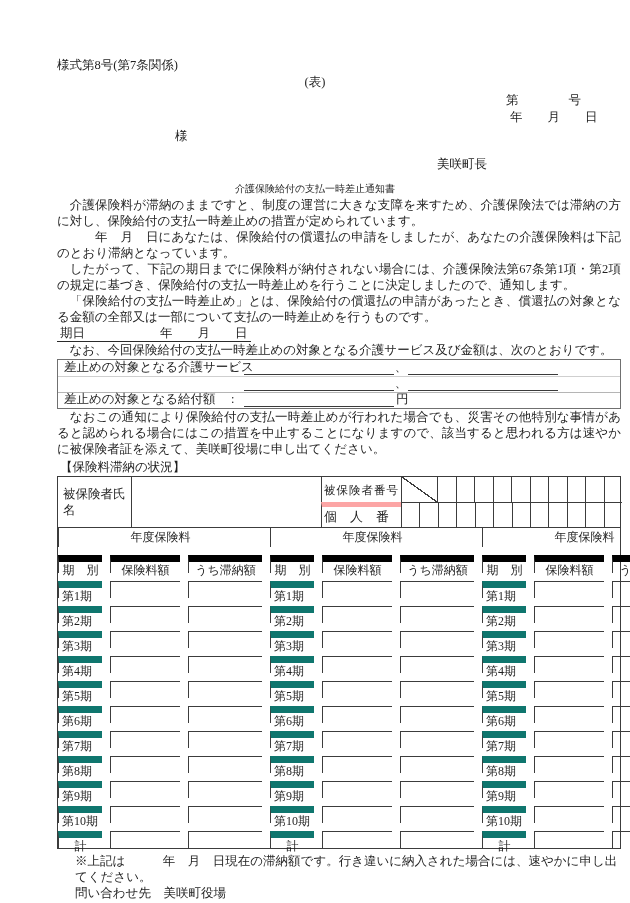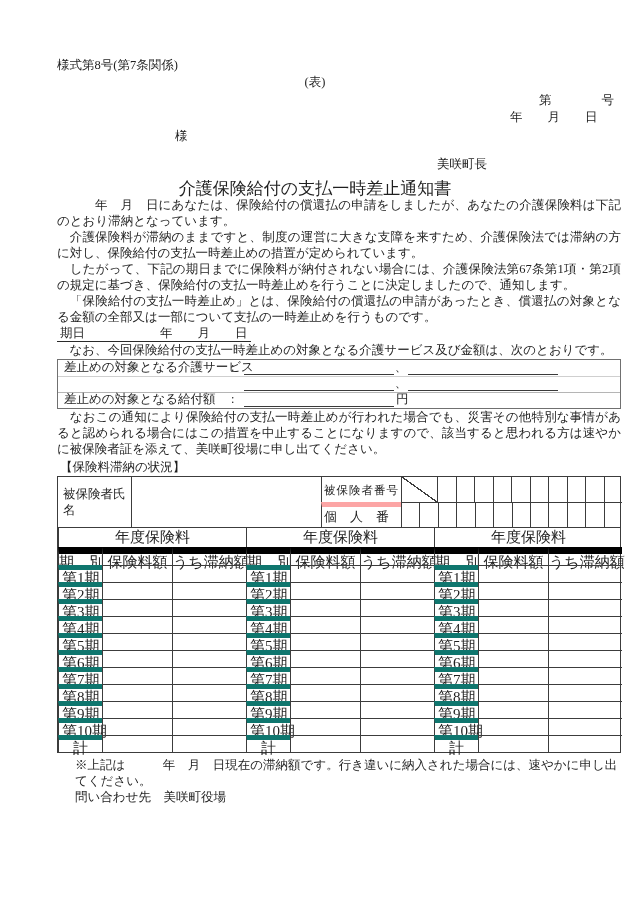--- a/index.html
+++ b/index.html
@@ -41,51 +41,51 @@
   .lab2 { border-top:5px solid #fca5a5; font-size:13px; letter-spacing:0; }
   .ngrid { border-left:1px solid #3c3c3c; display:flex; }
   .ngrid2 { border-top:1px solid #3c3c3c; }
   .diag { width:35px;
     background:linear-gradient(to top right, transparent calc(50% - 0.6px), #3c3c3c calc(50% - 0.6px), #3c3c3c calc(50% + 0.6px), transparent calc(50% + 0.6px)); }
   .nc { flex:1; border-left:1px solid #3c3c3c; }
   .ngrid2 .nc:first-child { border-left:none; }
 
   
   .t-main { display:grid; grid-template-columns:44px 70px 74px 44px 70px 74px 44px 70px 74px;
-            border:1px solid #3c3c3c; font-size:15px; }
+            border:1px solid #3c3c3c; font-size:12px;gap:8px; }
   .t-main > div { border-left:1px solid #3c3c3c; }
   .gh { grid-column:span 3; text-align:center; height:19px; line-height:19px; }
   .sh { border-top:7px solid #000000; text-align:center; height:18px; line-height:17px; white-space:nowrap; }
-  .pl { border-top:5px solid #0f766e; height:17px; line-height:16px; padding-left:3px; white-space:nowrap; }
+  .pl { border-top:7px solid #0f766e; height:17px; line-height:16px; padding-left:3px; white-space:nowrap; }
   .pl.ctr { text-align:center; padding-left:0; }
   .dc { border-top:1px solid #3c3c3c; height:17px; }
   .no-bl { border-left:none; }
 
   .note { margin-top:4px; padding-left:18px; }
   .contact { padding-left:18px; }
 
   .appeal { border:1px solid #707070; margin-top:3px; padding:1px 7px 4px 7px; }
   .appeal p { line-height:16.5px; }
 </style>
 </head>
 <body>
 
 <div class="page">
 
   <div class="abs" style="left:57px; top:57px;">様式第8号(第7条関係)</div>
   <div class="abs ctrline" style="top:74px;">(表)</div>
-  <div class="abs" style="left:539px; top:92px;">第　　　　号</div>
+  <div class="abs" style="left:506px; top:92px;">第　　　　号</div>
   <div class="abs" style="left:510px; top:109px;">年　　月　　日</div>
   <div class="abs" style="left:175px; top:128px;">様</div>
   <div class="abs" style="left:437px; top:156px;">美咲町長</div>
-  <div class="abs ctrline" style="top:181px; font-size:17px;">介護保険給付の支払一時差止通知書</div>
+  <div class="abs ctrline" style="top:181px; font-size:10px;">介護保険給付の支払一時差止通知書</div>
 
   <div class="content">
+    <p>　介護保険料が滞納のままですと、制度の運営に大きな支障を来すため、介護保険法では滞納の方に対し、保険給付の支払一時差止めの措置が定められています。</p>
     <p>　　　年　月　日にあなたは、保険給付の償還払の申請をしましたが、あなたの介護保険料は下記のとおり滞納となっています。</p>
-    <p>　介護保険料が滞納のままですと、制度の運営に大きな支障を来すため、介護保険法では滞納の方に対し、保険給付の支払一時差止めの措置が定められています。</p>
     <p>　したがって、下記の期日までに保険料が納付されない場合には、介護保険法第67条第1項・第2項の規定に基づき、保険給付の支払一時差止めを行うことに決定しましたので、通知します。</p>
     <p>　「保険給付の支払一時差止め」とは、保険給付の償還払の申請があったとき、償還払の対象となる金額の全部又は一部について支払の一時差止めを行うものです。</p>
     <p class="deadline"><span>期日　　　　　　年　　月　　日</span></p>
     <p>　なお、今回保険給付の支払一時差止めの対象となる介護サービス及び金額は、次のとおりです。</p>
 
     <div class="fillbox">
       <div class="f-row">
         <span class="f-lbl">差止めの対象となる介護サービス</span>
         <span class="f-colon">:</span>
         <span class="f-u"></span>

